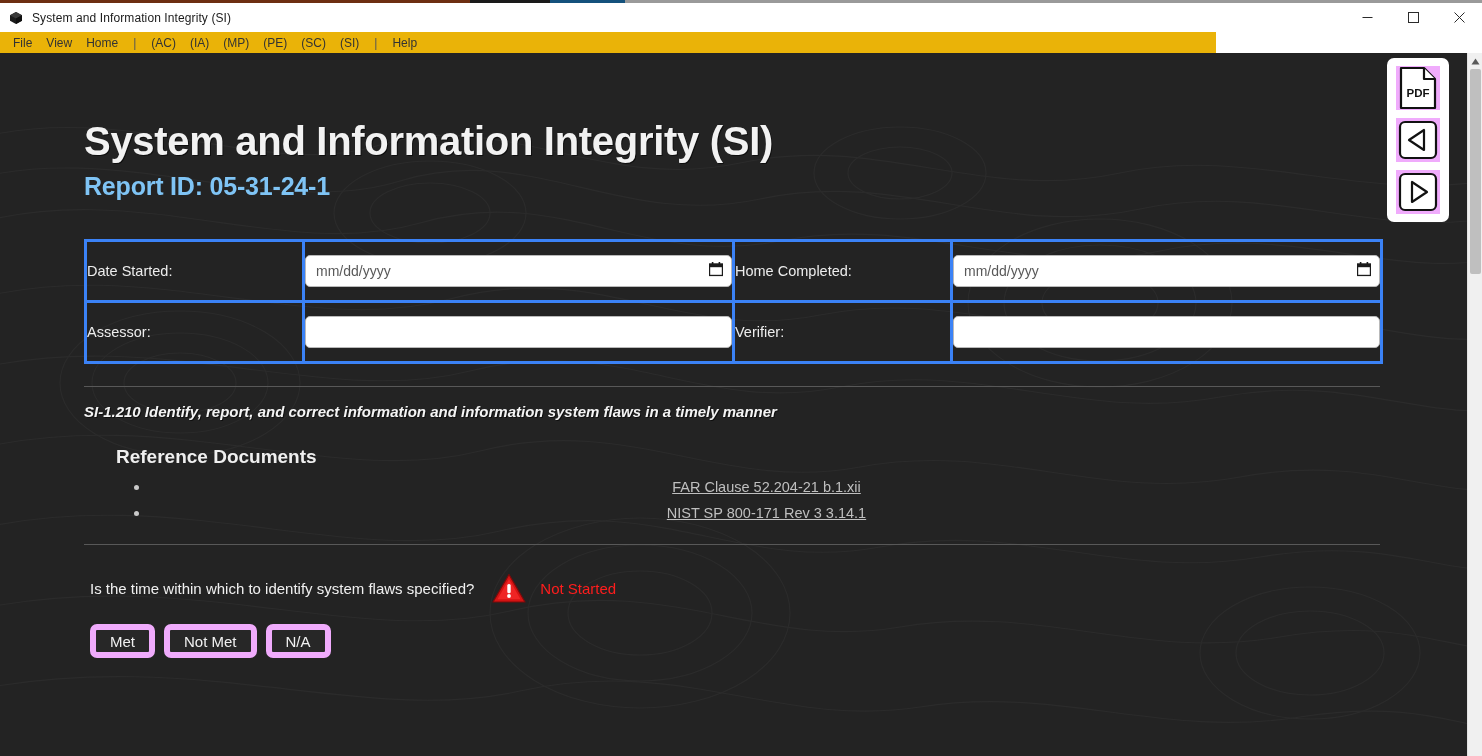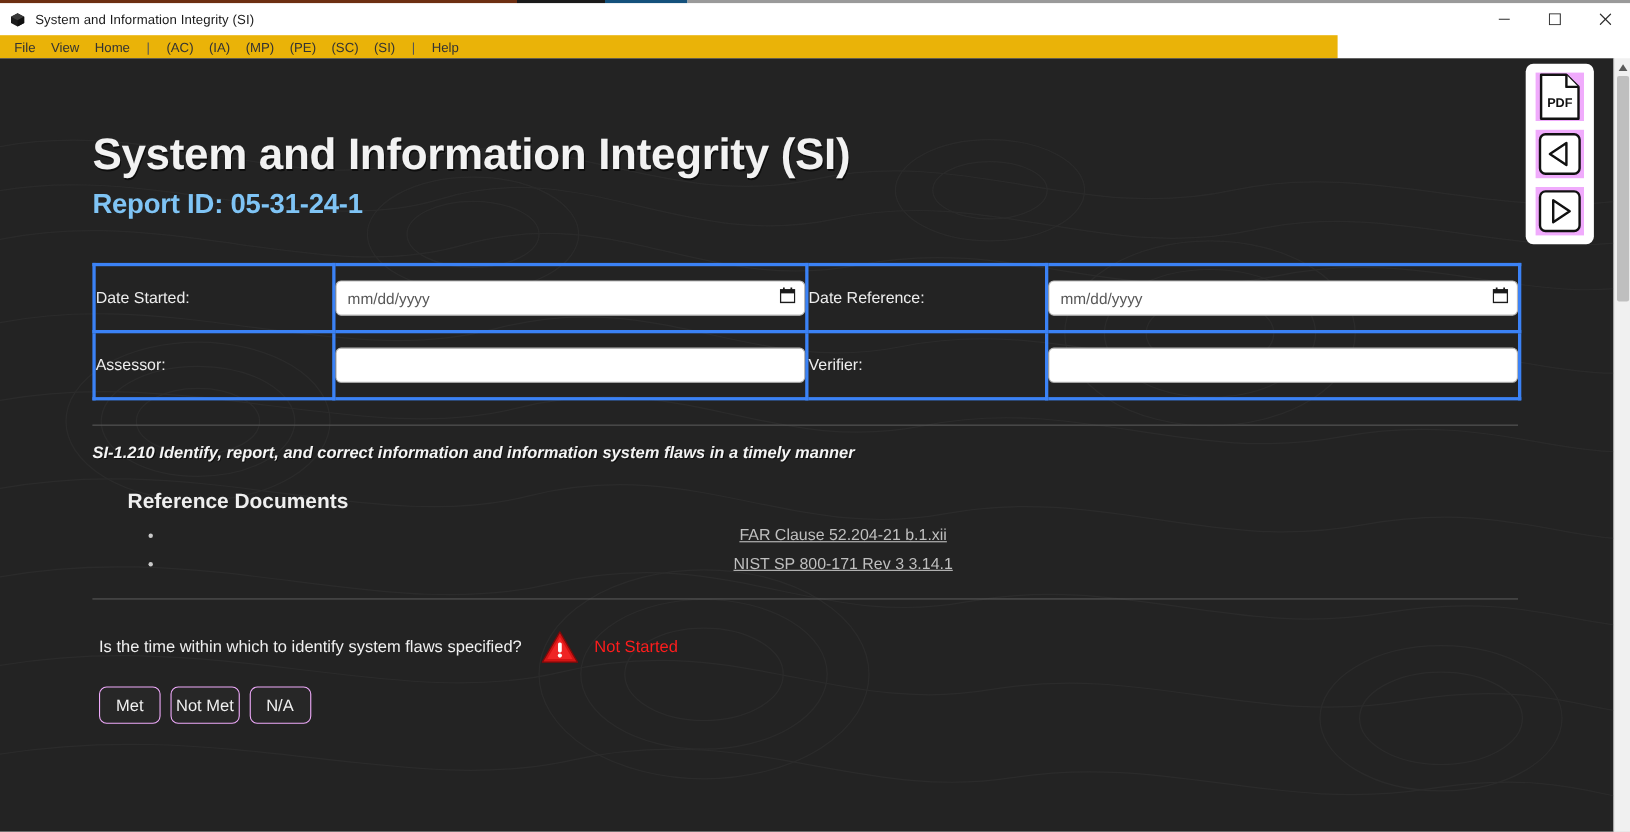--- a/index.html
+++ b/index.html
@@ -215,23 +215,23 @@
 
   #answer-buttons {
     margin-top: 20px;
     padding-left: 6px;
     display: flex;
     gap: 9px;
   }
   .answer-btn {
     min-width: 56px;
     height: 34px;
-    padding: 0 4px;
+    padding: 0 14px;
     background: #272727;
-    border: 1px solid #f0abfc;
+    border: 6px solid #f0abfc;
     border-radius: 7px;
     color: #f1f1f1;
     font-family: "Liberation Sans", sans-serif;
     font-size: 15px;
     cursor: pointer;
   }
 
   
   #action-rail {
     position: absolute;
@@ -378,21 +378,21 @@
               <span class="cal-icon">
                 <svg width="14" height="15" viewBox="0 0 14 15">
                   <rect x="0.5" y="2.5" width="13" height="11.5" fill="none" stroke="#1b1b1b" stroke-width="1.4"></rect>
                   <rect x="0.5" y="2.5" width="13" height="3.2" fill="#1b1b1b"></rect>
                   <line x1="3.6" y1="0.4" x2="3.6" y2="3" stroke="#1b1b1b" stroke-width="1.6"></line>
                   <line x1="10.4" y1="0.4" x2="10.4" y2="3" stroke="#1b1b1b" stroke-width="1.6"></line>
                 </svg>
               </span>
             </div>
           </td>
-          <td class="label-cell">Date Reference:</td>
+          <td class="label-cell">Home Completed:</td>
           <td class="field-cell">
             <div class="date-wrap">
               <input class="date-input" type="text" readonly="" value="" style="">
               <span class="date-ph">mm/dd/yyyy</span>
               <span class="cal-icon">
                 <svg width="14" height="15" viewBox="0 0 14 15">
                   <rect x="0.5" y="2.5" width="13" height="11.5" fill="none" stroke="#1b1b1b" stroke-width="1.4"></rect>
                   <rect x="0.5" y="2.5" width="13" height="3.2" fill="#1b1b1b"></rect>
                   <line x1="3.6" y1="0.4" x2="3.6" y2="3" stroke="#1b1b1b" stroke-width="1.6"></line>
                   <line x1="10.4" y1="0.4" x2="10.4" y2="3" stroke="#1b1b1b" stroke-width="1.6"></line>

